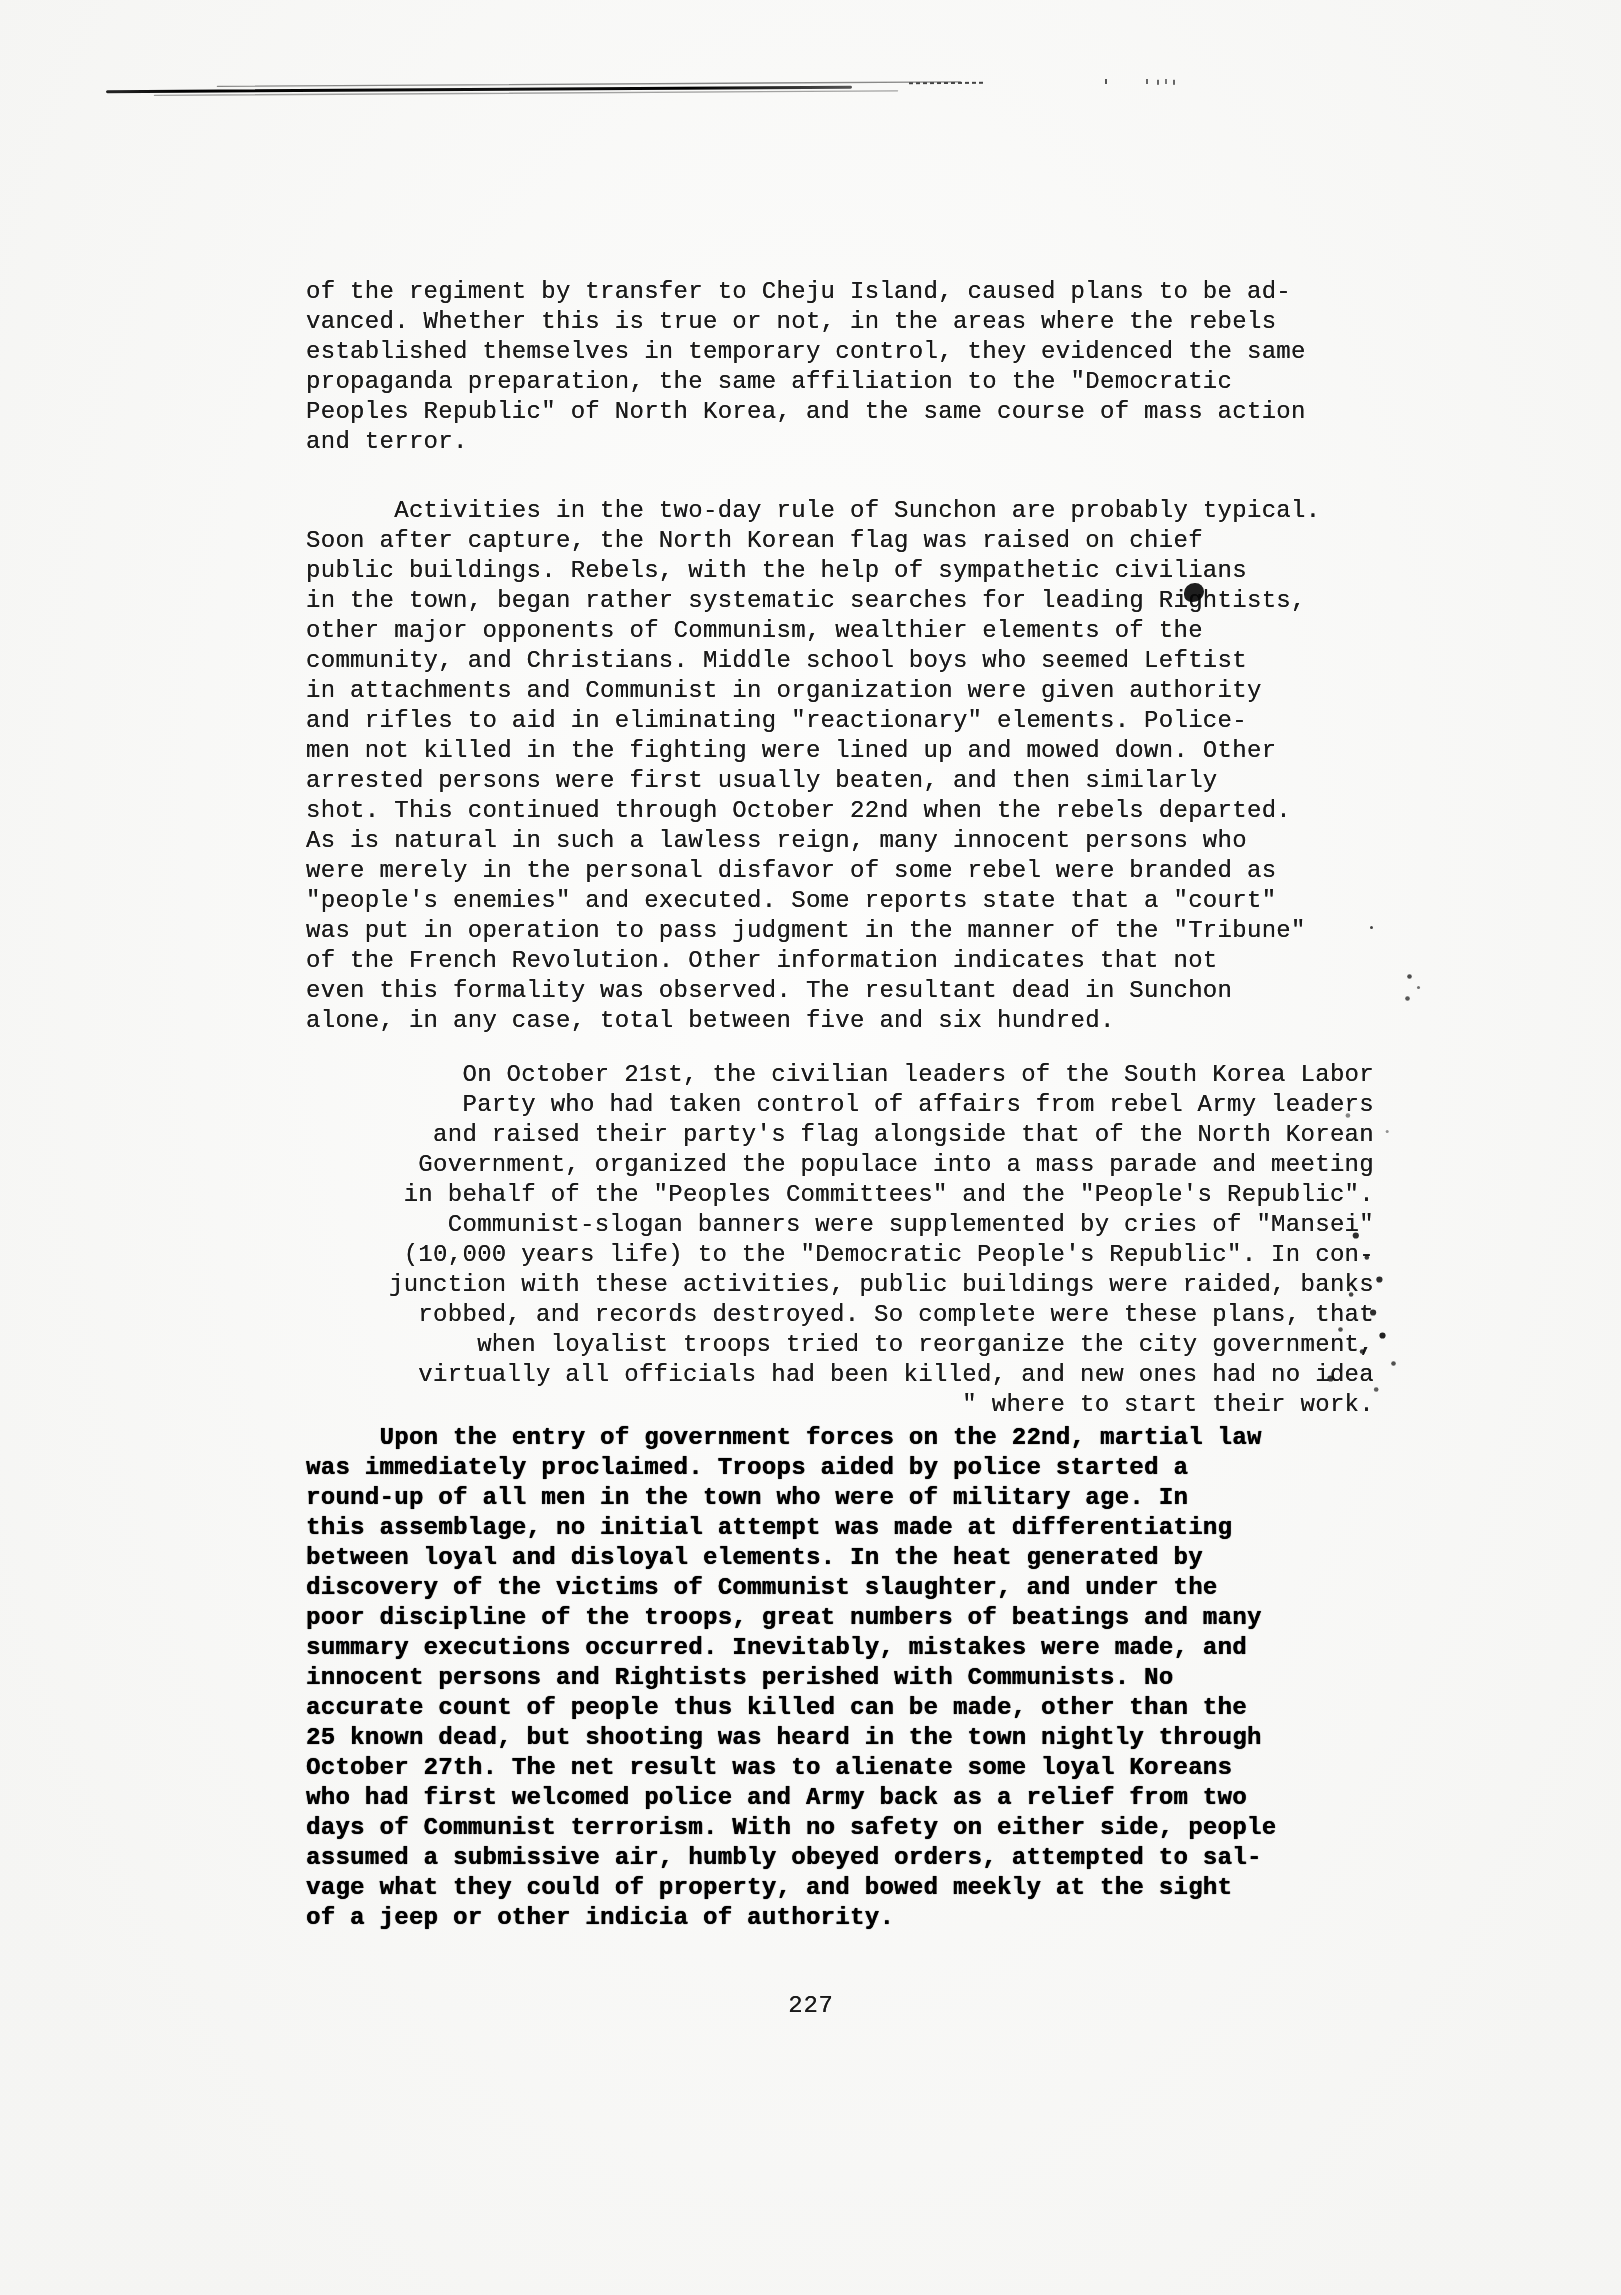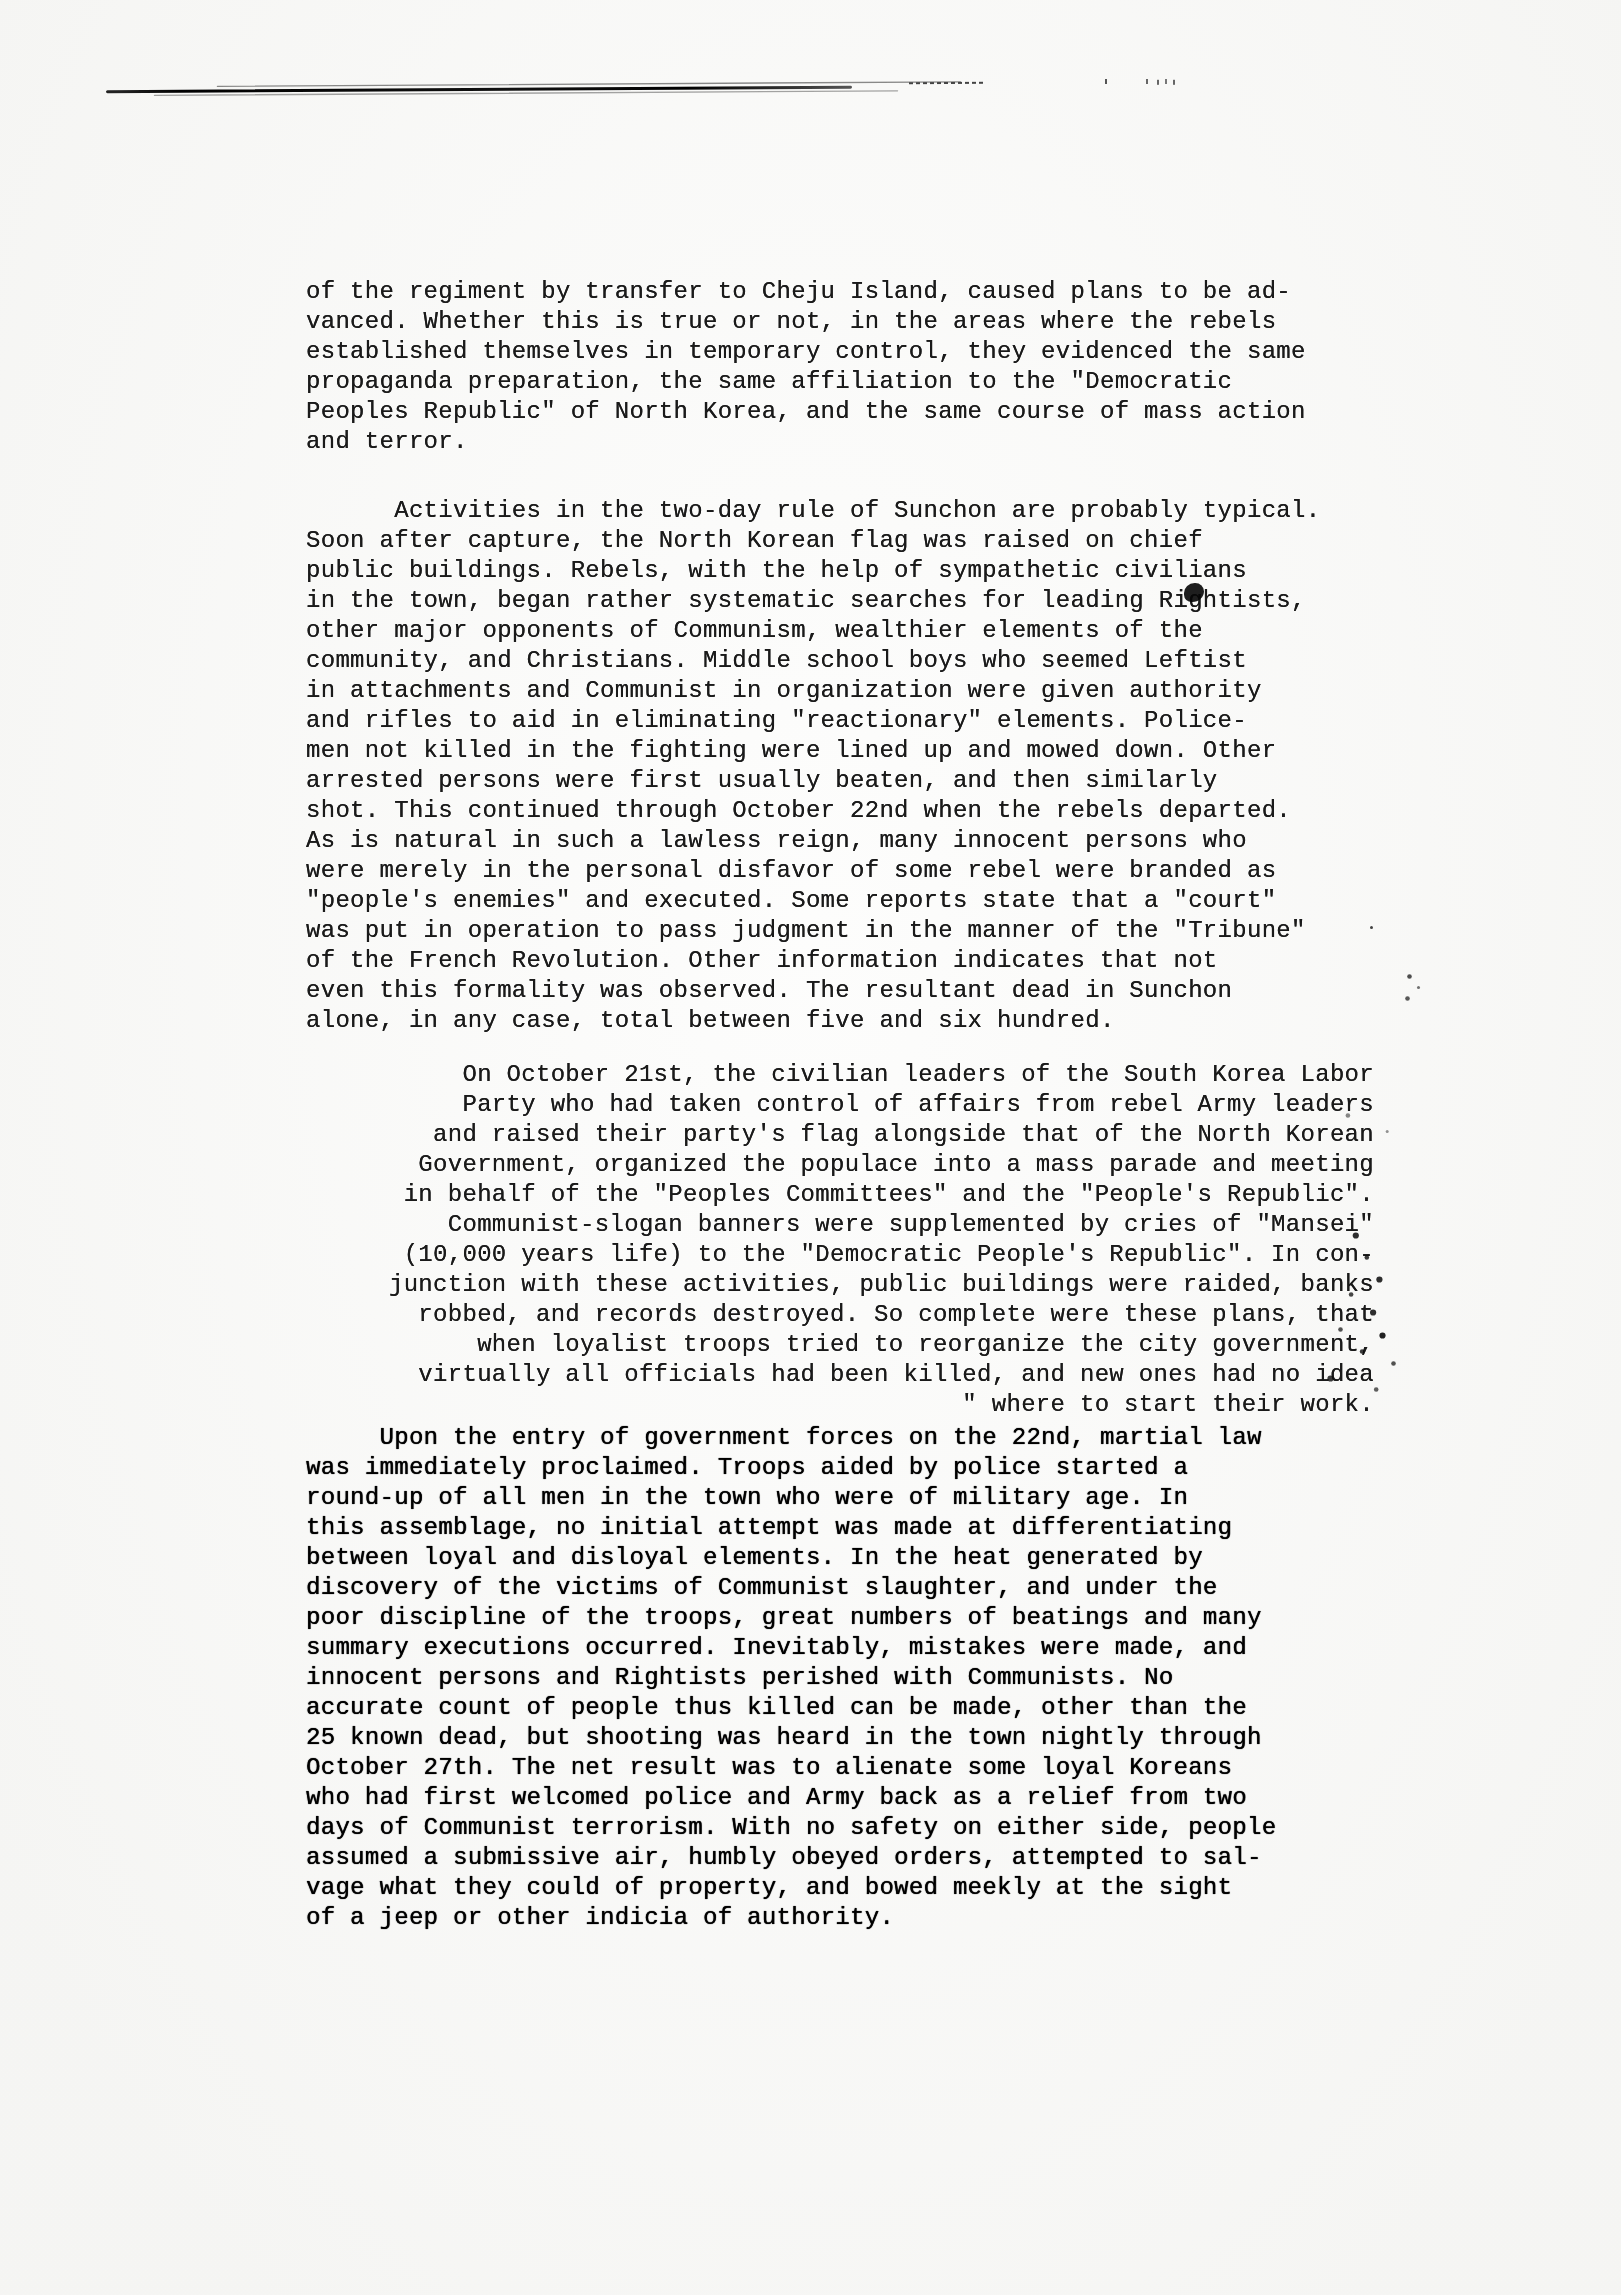--- a/index.html
+++ b/index.html
@@ -53,21 +53,21 @@
   }
   .para {
     margin: 0;
     white-space: pre-wrap;
     text-shadow: 0 0 0.5px rgba(10,10,10,0.85);
   }
   .para.gap-large { margin-top: 39px; }
   .para.gap-medium { margin-top: 23.6px; text-align: right; }
   .para.gap-none { margin-top: 3.1px; }
   .para.heavy {
-    font-weight: normal;
+    font-weight: bold;
     color: #000;
     text-shadow: 0 0 1.1px rgba(0,0,0,0.9), 0.4px 0.4px 0 rgba(0,0,0,0.55);
   }
 
   .page-number {
     position: absolute;
     left: 0; right: 0;
     top: 1992px;
     text-align: center;
     font-size: 24px;
@@ -170,15 +170,16 @@
 who had first welcomed police and Army back as a relief from two
 days of Communist terrorism. With no safety on either side, people
 assumed a submissive air, humbly obeyed orders, attempted to sal-
 vage what they could of property, and bowed meekly at the sight
 of a jeep or other indicia of authority.</p>
   </div>
 
   <div class="ink-blob"></div>
   <div class="speckle-field"></div>
 
+  <div class="page-number">227</div>
 
 </div>
 
 
 </body></html>

